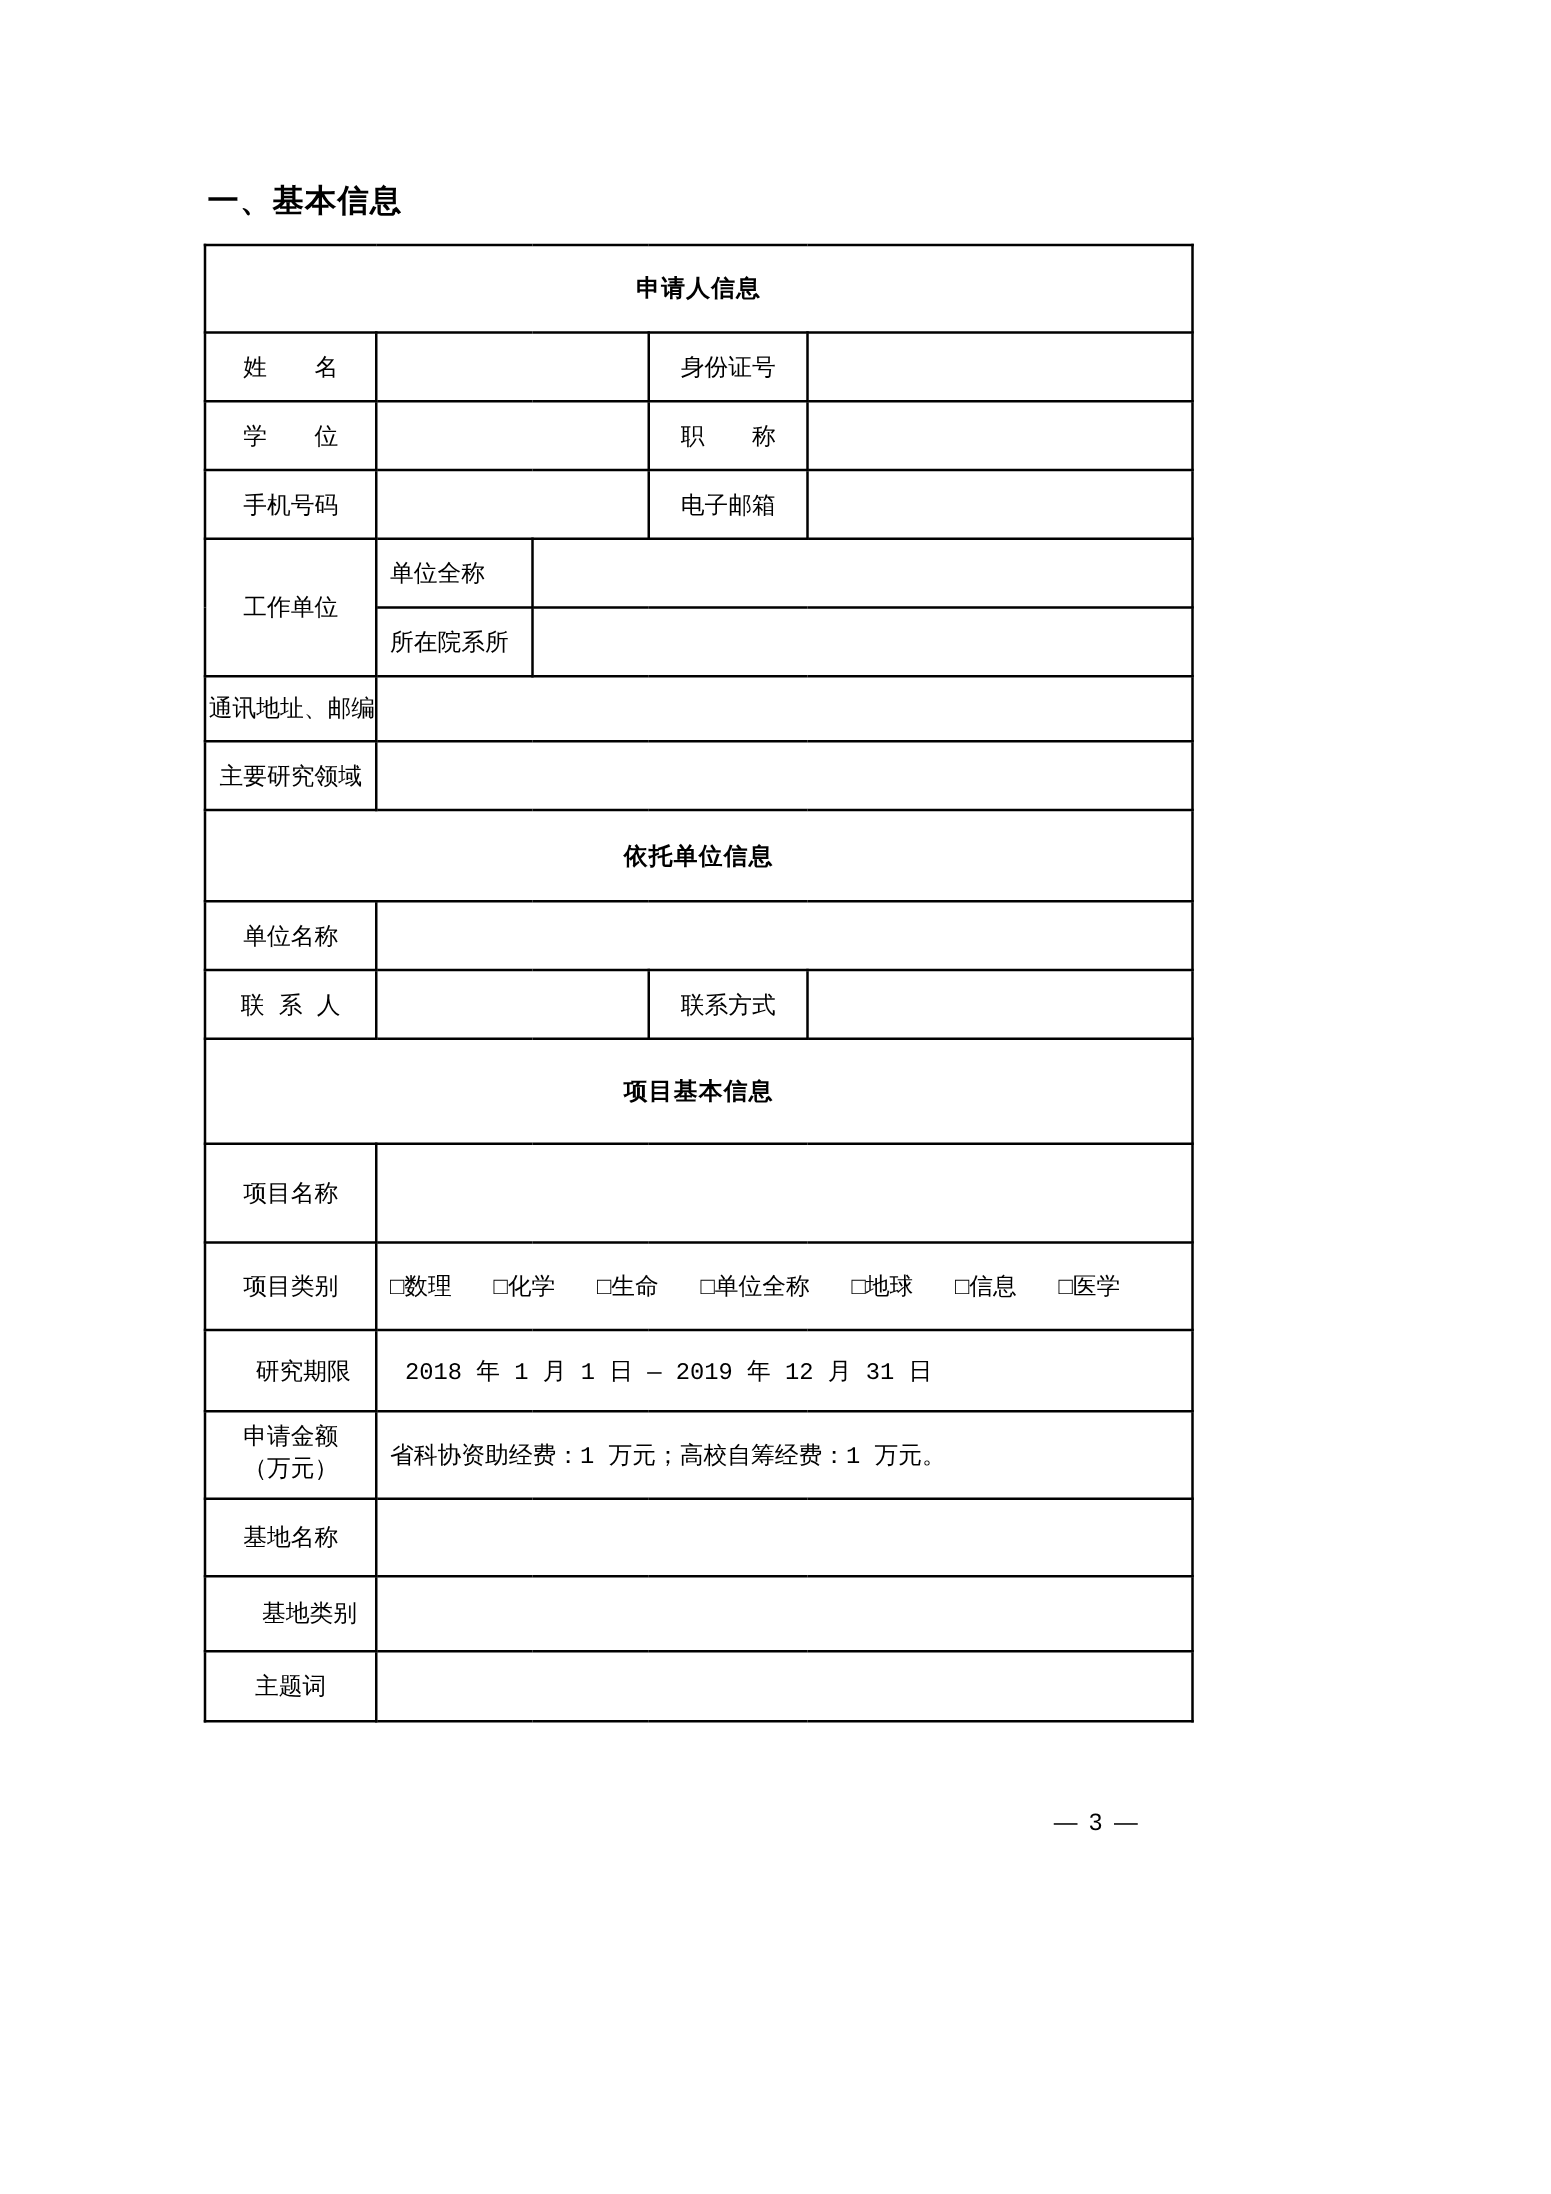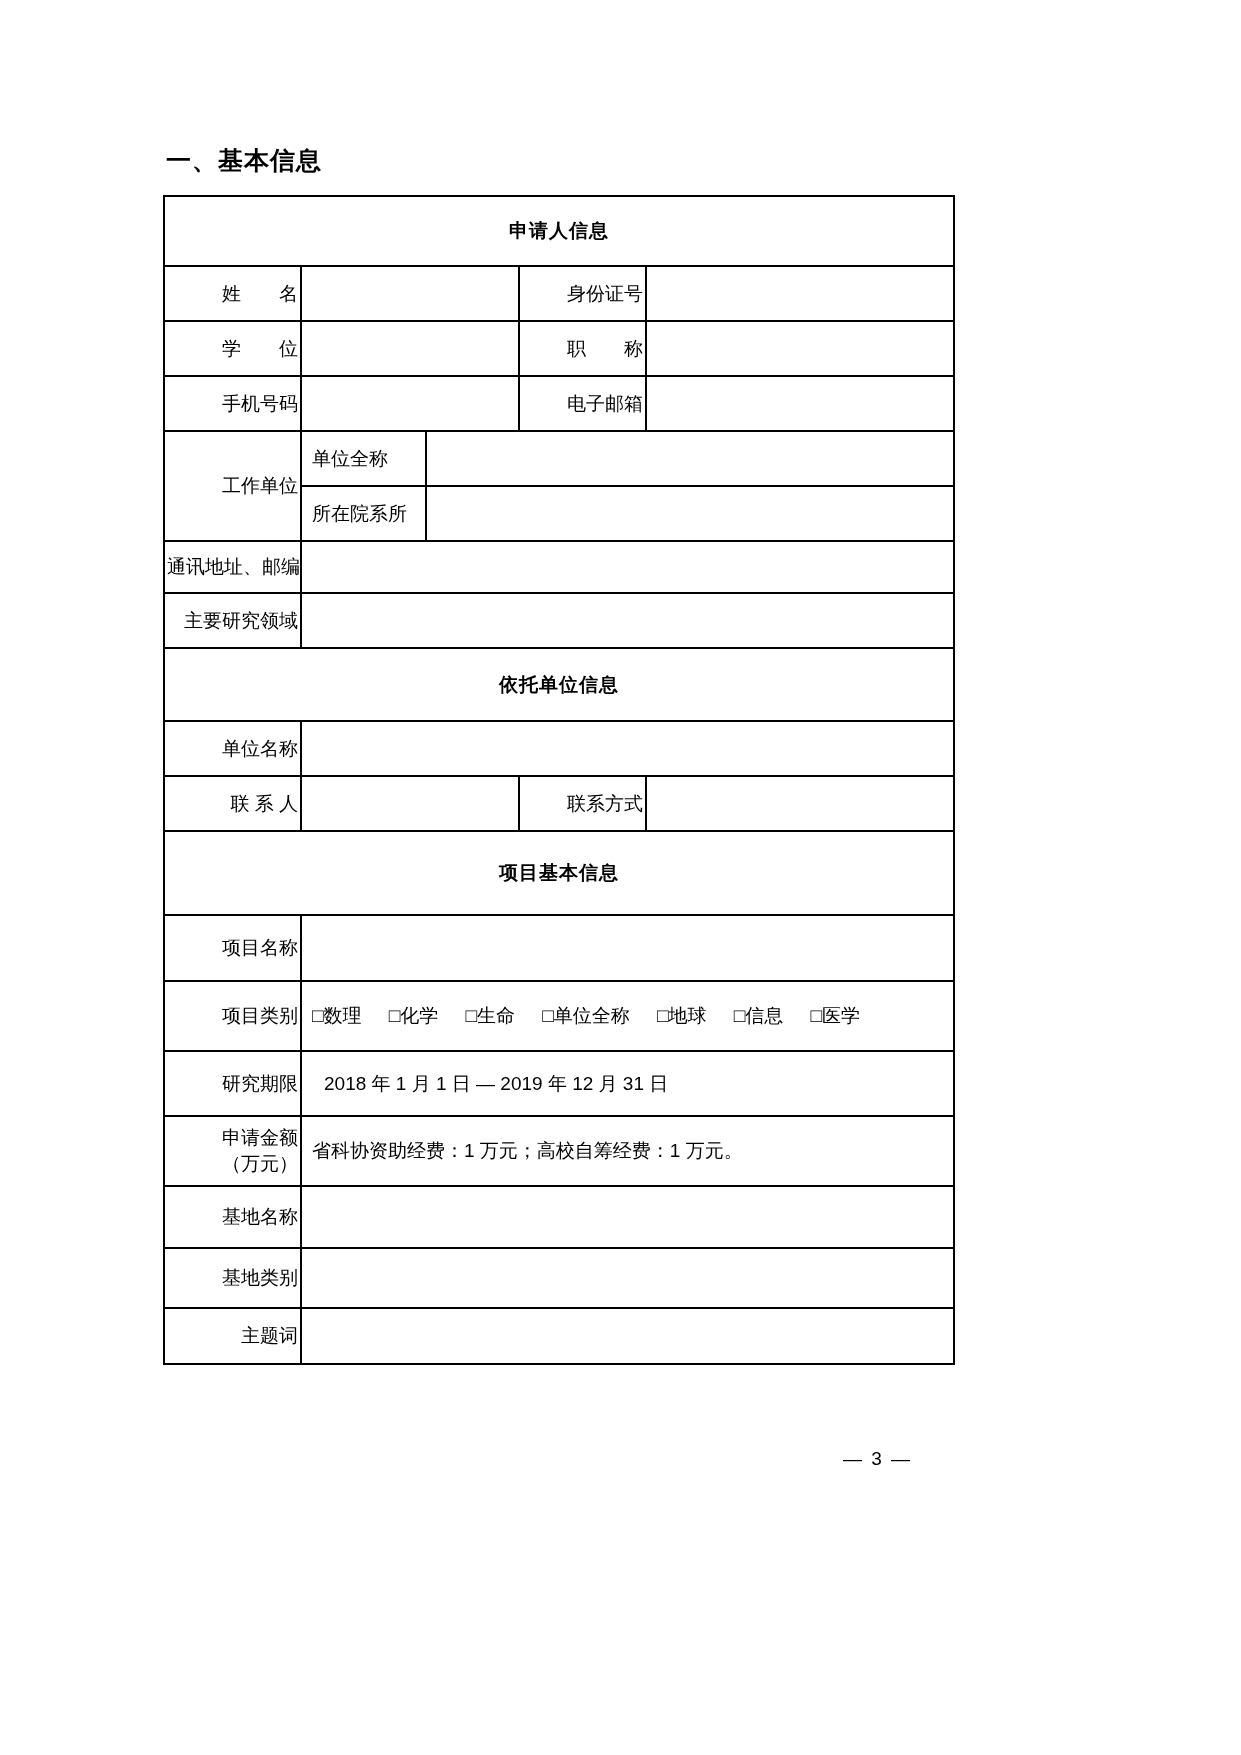--- a/index.html
+++ b/index.html
@@ -28,46 +28,47 @@
     top: 195px;
     width: 790px;
     border-collapse: collapse;
     table-layout: fixed;
   }
   table.form-table td {
     border: 2px solid #000000;
     font-size: 19px;
     vertical-align: middle;
     overflow: hidden;
+    font-family: Liberation Mono, monospace;
   }
   td.hdr {
     text-align: center;
     font-weight: bold;
     font-size: 23px;
     letter-spacing: 1px;
   }
   td.lbl {
-    text-align: right;
+    text-align: center;
     white-space: nowrap;
     padding: 0 2px;
   }
   td.val { padding-left: 10px; padding-right: 6px; }
   td.multiline { white-space: pre-line; line-height: 1.35; }
 
   
   tr.h50 td { height: 65px; padding-left: 22px; }
   tr.h52 td { height: 52px; margin-top: 14px; }
   tr.h55 td { height: 55px; }
   tr.h56 td { height: 56px; }
   tr.h60 td { height: 60px; padding-left: 32px; }
   tr.h62 td { height: 62px; }
   tr.h68 td { height: 84px; }
   tr.h70 td { height: 70px; }
   tr.h73 td { height: 73px; margin-top: 28px; }
-  tr.h90 td { height: 66px; }
+  tr.h90 td { height: 79px; }
 
   .opt { display: inline-block; white-space: nowrap; }
   .opt + .opt { margin-left: 22px; }
   .cb { display: inline; }
 
   .page-number {
     position: absolute;
     left: 843px;
     top: 1448px;
     font-size: 19px;

